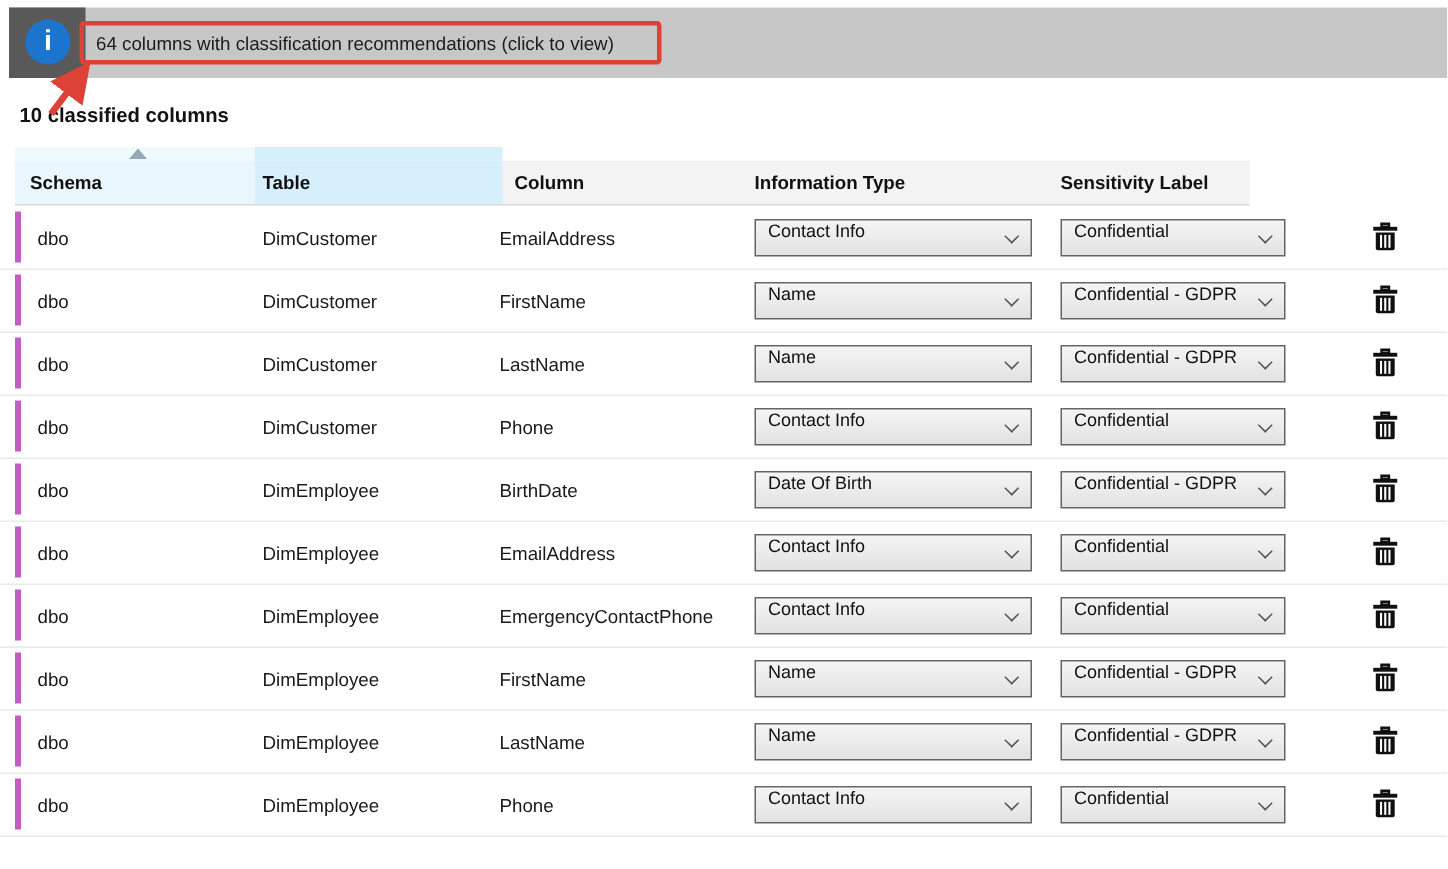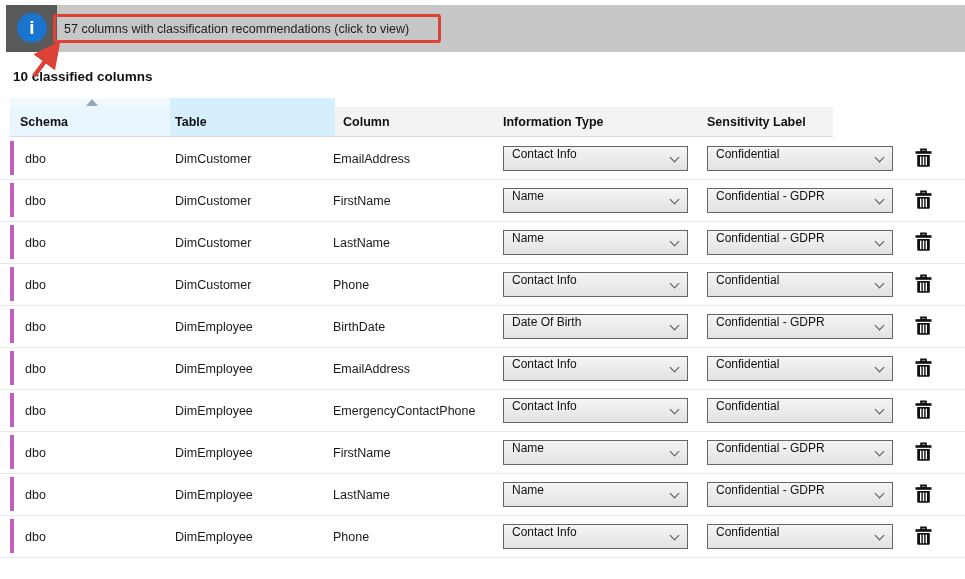--- a/index.html
+++ b/index.html
@@ -44,37 +44,37 @@
   .row { position:relative; height:42px; background:#fff; border-bottom:1px solid #eaeaea; }
   .pbar { position:absolute; left:10px; top:3px; width:4px; height:34px; background:#c05fc0; }
   .cell { position:absolute; top:0; height:42px; line-height:42px; font-size:12.5px;
           color:#1a1a1a; white-space:nowrap; }
   .c-schema { left:25px; } .c-table { left:175px; } .c-column { left:333px; }
 
   .combo { position:absolute; top:8px; height:25px; border:1px solid #656565;
            background:linear-gradient(#f5f5f5,#e2e2e2); display:flex; align-items:flex-start;
            padding:0 22px 0 8px; font-size:12px; color:#111; cursor:pointer; white-space:nowrap; overflow:hidden; }
   .c-info { left:503px; width:185px; }
-  .c-sens { left:707px; width:186px; }
+  .c-sens { left:707px; width:150px; }
   .chev { position:absolute; right:9px; top:7px; width:7px; height:7px;
           border-right:1.4px solid #555; border-bottom:1.4px solid #555; transform:rotate(45deg); }
 
   .trash-btn { position:absolute; left:912px; top:10px; width:22px; height:22px; background:none;
                border:none; cursor:pointer; padding:0; }
 </style>
 </head>
 <body>
 
 <div class="canvas">
 
   <div class="info-bar">
     <div class="info-square">
       <div class="info-circle">i</div>
     </div>
-    <div class="info-text">57 columns with classification recommendations (click to view)</div>
+    <div class="info-text">64 columns with classification recommendations (click to view)</div>
   </div>
 
   <div class="anno-box"></div>
   <svg class="anno-arrow" width="46" height="42" viewBox="0 0 46 42">
     <defs>
       <marker id="ah" markerWidth="6" markerHeight="6" refX="4" refY="3" orient="auto">
         <path d="M0,0 L6,3 L0,6 Z" fill="#dd4237"></path>
       </marker>
     </defs>
     <line x1="12" y1="36" x2="33" y2="8" stroke="#dd4237" stroke-width="4.5" marker-end="url(#ah)"></line>

